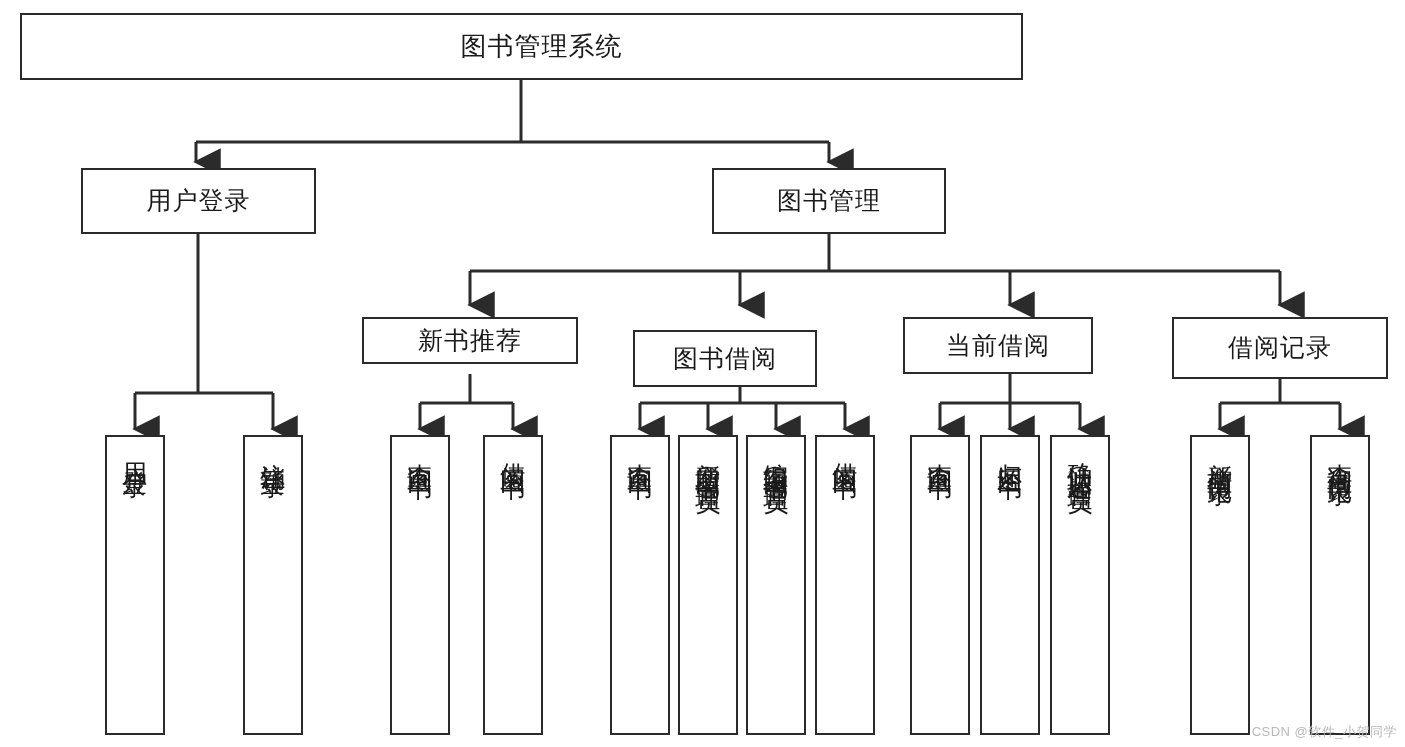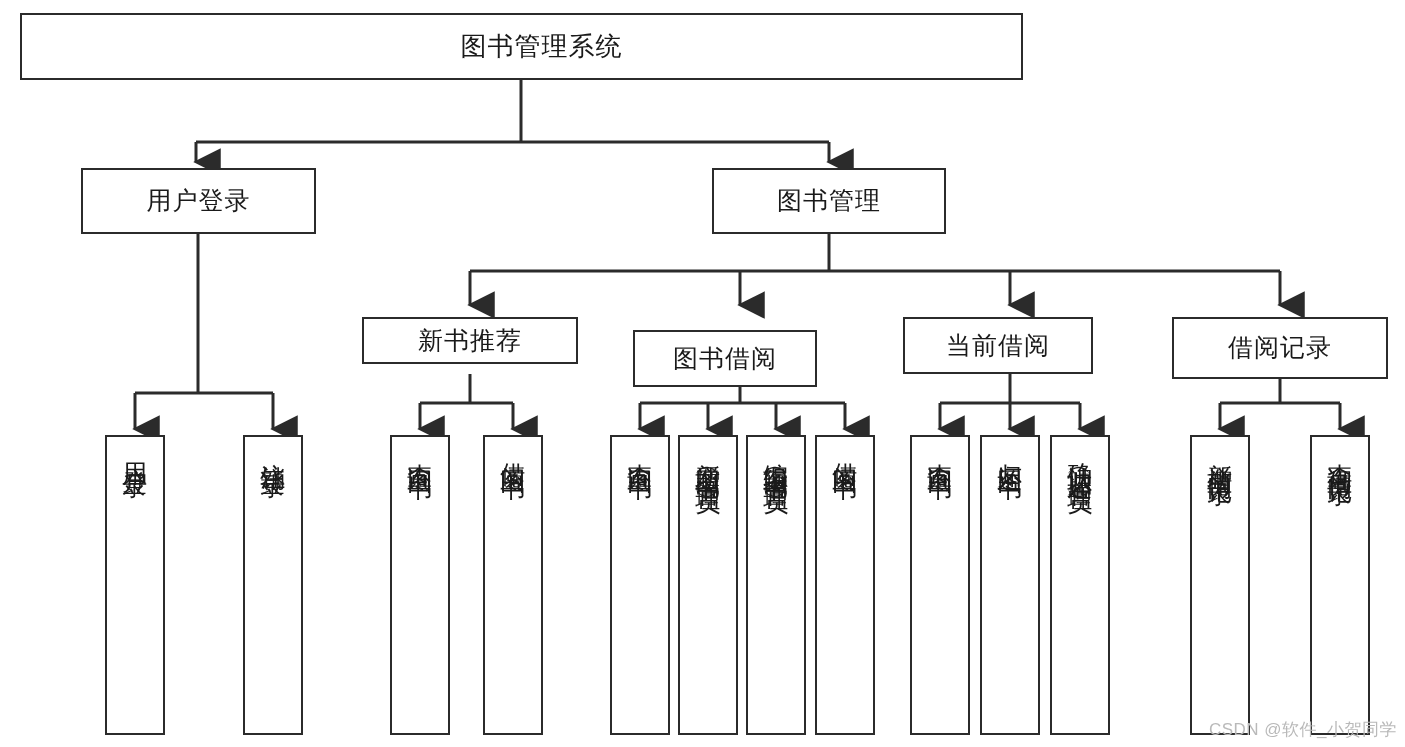--- a/index.html
+++ b/index.html
@@ -56,21 +56,21 @@
     text-orientation:upright;
     font-size:25px;
     line-height:1.05;
     letter-spacing:4px;
     white-space:nowrap;
   }
   .watermark{
     position:absolute;
     right:8px;
     bottom:6px;
-    font-size:17px;
+    font-size:13px;
     color:#b9b9b9;
     letter-spacing:.5px;
     white-space:nowrap;
     user-select:none;
   }
 </style>
 </head>
 <body>
 
 <div id="canvas">

